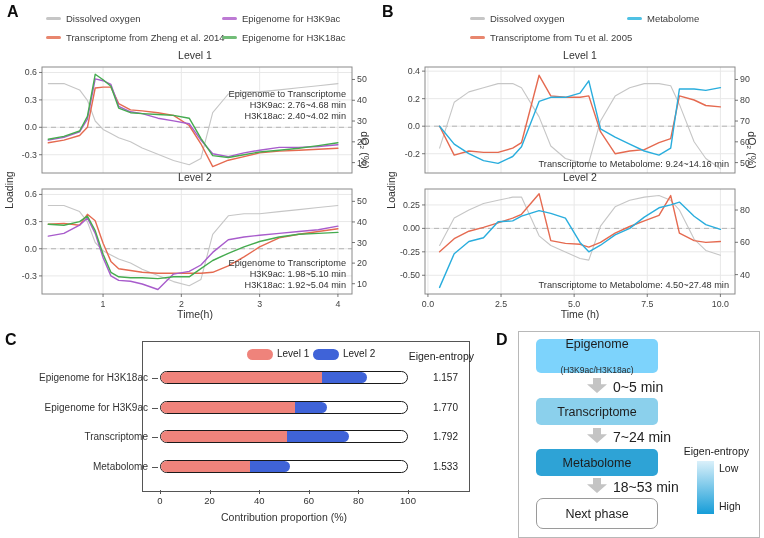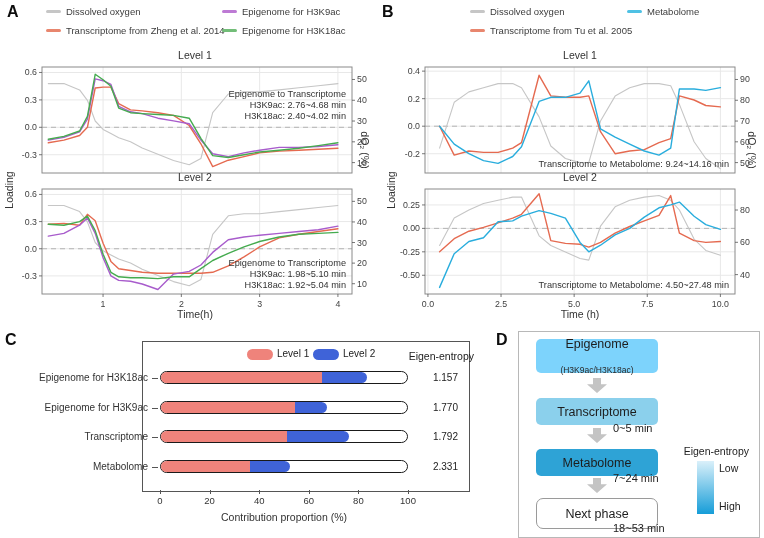--- a/index.html
+++ b/index.html
@@ -1,21 +1,21 @@
 <!DOCTYPE html>
 <html><head>
 <meta charset="utf-8">
 <style>
   html,body{margin:0;padding:0;background:#fff;}
   .fig{position:relative;width:764px;height:538px;background:#fff;
        font-family:"Liberation Sans",sans-serif;color:#333;overflow:hidden;}
   .panel{position:absolute;}
   .panel-label{position:absolute;font-size:16px;font-weight:bold;color:#0d0d0d;}
   .legend-item{position:absolute;display:flex;align-items:center;gap:5px;
-               font-size:9.5px;color:#3c3c3c;white-space:nowrap;}
+               font-size:9.5px;color:#3c3c3c;white-space:nowrap;margin-top:7px;}
   .swatch{width:15px;height:3px;border-radius:2px;flex:0 0 auto;}
   .chart-title{position:absolute;font-size:10.5px;color:#333;text-align:center;}
   .axlab{position:absolute;font-size:10.5px;color:#333;width:70px;height:14px;
          text-align:center;white-space:nowrap;}
   .rot-l{transform:rotate(-90deg);transform-origin:center;}
   .rot-r{transform:rotate(90deg);transform-origin:center;}
   .xlabel{position:absolute;font-size:10.5px;color:#333;text-align:center;}
   svg.chart{position:absolute;overflow:visible;}
   svg text{font-family:"Liberation Sans",sans-serif;}
   
@@ -33,21 +33,21 @@
   .c-pill{position:absolute;width:26px;height:11px;border-radius:6px;}
   .c-ltext{position:absolute;font-size:10px;color:#222;}
   
   .d-outer{position:absolute;border:1px solid #b8b8b8;background:#fff;}
   .d-box{position:absolute;left:17px;width:122px;border-radius:5px;display:flex;
          flex-direction:column;align-items:center;justify-content:center;box-sizing:border-box;}
   .d-box .t1{font-size:12.5px;color:#1d1d1d;}
   .d-box .t2{font-size:8.5px;color:#2a2a2a;margin-top:14px;}
   .d-arrow{position:absolute;width:20px;height:15px;background:#c4c4c4;
            clip-path:polygon(30% 0,70% 0,70% 42%,100% 42%,50% 100%,0 42%,30% 42%);}
-  .d-alabel{position:absolute;font-size:11px;color:#222;white-space:nowrap;margin-top:43px;}
+  .d-alabel{position:absolute;font-size:14px;color:#222;white-space:nowrap;}
   .d-grad{position:absolute;background:linear-gradient(180deg,#daf0fa 0%,#169dd8 100%);}
   .d-ltitle{position:absolute;font-size:10.5px;color:#222;text-align:right;width:110px;}
   .d-ltext{position:absolute;font-size:10.5px;color:#222;text-align:center;}
 </style>
 </head>
 <body>
 
 <div class="fig">
 
   <div class="panel" id="panel-a" style="left:0;top:0;width:382px;height:325px;">
@@ -286,21 +286,21 @@
           <div class="seg" style="width: 126.48px; background: rgb(239, 131, 123);"></div>
           <div class="seg seg2" style="width: 62px; background: rgb(63, 99, 216);"></div>
         </div>
         <div class="c-value" style="left: 418px; top: 105.5px;">1.792</div>
         <div class="c-cat" style="left: 0px; top: 135.5px; width: 148px;">Metabolome</div>
         <div class="c-cat-tick" style="left: 152px; top: 141.5px; width: 6px;"></div>
         <div class="capsule" style="left: 160px; top: 135px; width: 248px;">
           <div class="seg" style="width: 89.28px; background: rgb(239, 131, 123);"></div>
           <div class="seg seg2" style="width: 39.68px; background: rgb(63, 99, 216);"></div>
         </div>
-        <div class="c-value" style="left: 418px; top: 135.5px;">2.331</div>
+        <div class="c-value" style="left: 418px; top: 135.5px;">1.533</div>
         <div class="c-tick" style="left: 160px; top: 165px;"></div>
         <div class="c-tick-label" style="left: 160px; top: 170px;">0</div>
         <div class="c-tick" style="left: 209.6px; top: 165px;"></div>
         <div class="c-tick-label" style="left: 209.6px; top: 170px;">20</div>
         <div class="c-tick" style="left: 259.2px; top: 165px;"></div>
         <div class="c-tick-label" style="left: 259.2px; top: 170px;">40</div>
         <div class="c-tick" style="left: 308.8px; top: 165px;"></div>
         <div class="c-tick-label" style="left: 308.8px; top: 170px;">60</div>
         <div class="c-tick" style="left: 358.4px; top: 165px;"></div>
         <div class="c-tick-label" style="left: 358.4px; top: 170px;">80</div>

